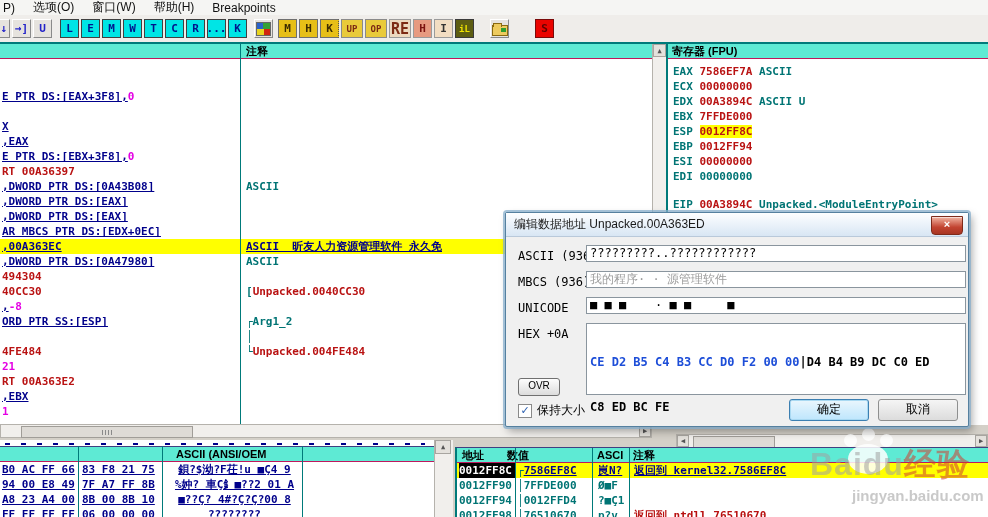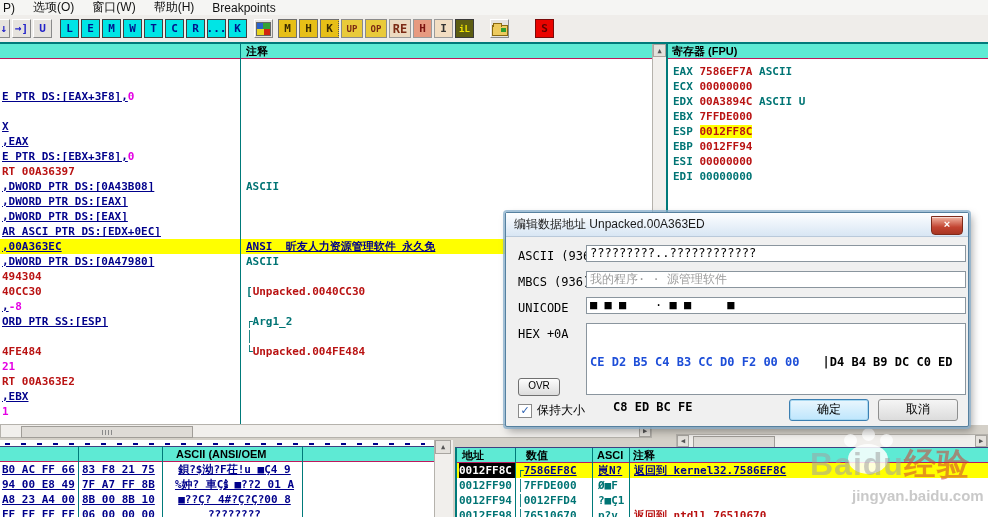--- a/index.html
+++ b/index.html
@@ -14,34 +14,34 @@
            display:flex;align-items:center;}
   .tb{width:19px;height:19px;margin:0 1px;display:flex;align-items:center;justify-content:center;
       font:bold 11px "DejaVu Sans Mono",monospace;border:1px solid;box-sizing:border-box;
       border-color:#fff #8a8a8a #8a8a8a #fff;background:#e6e3de;cursor:default;}
   .tb-cut{margin-left:-9px;}
   .tb-nav{color:#2323c8;}
   .tb-cyan{background:#00e5e5;color:#00148c;border-color:#404040;}
   .tb-gold{background:#e7bf17;color:#3d2c00;border-color:#6f6f6f;}
   .tb-gold-sep{background:#e7bf17;color:#3d2c00;border-color:#6f6f6f;border-right:1px dotted #555;}
   .tb-goldsm{width:22px;font-size:9px;background:#e9ca3a;color:#7c2a14;border-color:#8a8a8a;}
-  .tb-goldsm2{width:22px;font-size:12px;background:#eadfC8;background:#ecd9c0;color:#7c2a14;border-color:#9a9a9a;}
+  .tb-goldsm2{width:22px;font-size:15px;background:#eadfC8;background:#ecd9c0;color:#7c2a14;border-color:#9a9a9a;}
   .tb-salmon{background:#e79a80;color:#7c1410;border-color:#9a9a9a;}
   .tb-beige{background:#f2ddc2;color:#333;border-color:#9a9a9a;}
   .tb-olive{background:#5d5d12;color:#f0e400;font-size:9px;border-color:#3a3a3a;}
   .tb-red{background:#ea0400;color:#5d0300;border-color:#7a0a0a;}
   .tb-gap{height:19px;}
   .plugin-ico{width:13px;height:12px;background:conic-gradient(#35a135 0 25%,#d22510 0 50%,#e9d41e 0 75%,#2a62c8 0);border:1px solid #666;}
   .folder-ico{width:14px;height:9px;background:#eecb5e;border:1px solid #8a6a10;position:relative;margin-top:3px;}
   .folder-ico:before{content:"";position:absolute;left:0;top:-3px;width:7px;height:3px;background:#eecb5e;border:1px solid #8a6a10;border-bottom:none;}
   .folder-ico:after{content:"";position:absolute;right:1px;top:2px;width:5px;height:4px;background:#2f9e2f;}
   .top-rule{position:absolute;left:0;top:42px;width:100%;height:2px;background:#007a7a;}
   
   .c-navy{color:#00008b;text-decoration:underline;} .c-red{color:#b91212;} .c-mag{color:#e400e4;}
-  .c-teal{color:#007474;} .c-black{color:#000;margin-left:23px;}
+  .c-teal{color:#007474;} .c-black{color:#000;}
   
   .phead{background:#5eead4;border-bottom:1px solid #be185d;font:bold 11px/14px "Liberation Sans",sans-serif;color:#000;}
   .disasm{position:absolute;left:0;top:44px;width:652px;height:380px;background:#fff;overflow:hidden;}
   .dis-header{height:14px;position:relative;}
   .dis-header .hl2{position:absolute;left:246px;top:0;}
   .dis-divider{position:absolute;left:240px;top:0;height:380px;width:1px;background:#007a7a;}
   .dis-row{height:15px;line-height:15px;position:relative;font:bold 11px/15px "DejaVu Sans Mono",monospace;white-space:pre;}
   .dis-row.hl{background:#ffff00;padding-left:8px;}
   .dis-code{position:absolute;left:2px;top:0;}
   .dis-comment{position:absolute;left:246px;top:0;}
@@ -70,21 +70,21 @@
   .dump-row{height:15px;position:relative;font:bold 11px/15px "DejaVu Sans Mono",monospace;white-space:pre;}
   .dcell{position:absolute;top:0;}
   .d1{left:2px;} .d2{left:82px;} .d3{left:168px;width:133px;overflow:hidden;text-align:center;}
   .dump .vline{position:absolute;top:6px;bottom:0;width:1px;background:#007a7a;}
   .dump-vscroll{position:absolute;left:434px;top:440px;width:18px;height:77px;background:#f1efec;border-left:1px solid #b5b2ac;}
   
   .stack{position:absolute;left:455px;top:447px;width:533px;height:70px;background:#fff;overflow:hidden;
          border-left:2px solid #007a7a;border-top:1px solid #404080;}
   .stack-header{height:14px;position:relative;}
   .stack-header span{position:absolute;top:0;}
-  .sh0{left:5px;text-align:right;} .sh1{left:69px;} .sh2{left:140px;} .sh3{left:176px;}
+  .sh0{left:5px;text-align:right;} .sh1{left:50px;} .sh2{left:140px;} .sh3{left:176px;}
   .stack-row{height:15px;position:relative;font:bold 11px/15px "DejaVu Sans Mono",monospace;white-space:pre;}
   .stack-row.hl{background:#ffff00;}
   .scell{position:absolute;top:0;height:15px;}
   .s-addr{left:2px;width:56px;color:#007474;}
   .addr-sel{background:#000;color:#fff !important;}
   .s-val{left:60px;}
   .s-ascii{left:141px;width:33px;overflow:hidden;}
   .s-comment{left:177px;}
   .stack .vline{position:absolute;top:0;bottom:0;width:1px;background:#007a7a;}
   
@@ -180,22 +180,22 @@
         <div class="dis-row"><div class="dis-code"></div><div class="dis-comment"></div></div>
         <div class="dis-row"><div class="dis-code"><span class="c-navy">E PTR DS:[EAX+3F8],</span><span class="c-mag">0</span></div><div class="dis-comment"></div></div>
         <div class="dis-row"><div class="dis-code"></div><div class="dis-comment"></div></div>
         <div class="dis-row"><div class="dis-code"><span class="c-navy">X</span></div><div class="dis-comment"></div></div>
         <div class="dis-row"><div class="dis-code"><span class="c-navy">,EAX</span></div><div class="dis-comment"></div></div>
         <div class="dis-row"><div class="dis-code"><span class="c-navy">E PTR DS:[EBX+3F8],</span><span class="c-mag">0</span></div><div class="dis-comment"></div></div>
         <div class="dis-row"><div class="dis-code"><span class="c-red">RT 00A36397</span></div><div class="dis-comment"></div></div>
         <div class="dis-row"><div class="dis-code"><span class="c-navy">,DWORD PTR DS:[0A43B08]</span></div><div class="dis-comment"><span class="c-teal">ASCII</span></div></div>
         <div class="dis-row"><div class="dis-code"><span class="c-navy">,DWORD PTR DS:[EAX]</span></div><div class="dis-comment"></div></div>
         <div class="dis-row"><div class="dis-code"><span class="c-navy">,DWORD PTR DS:[EAX]</span></div><div class="dis-comment"></div></div>
-        <div class="dis-row"><div class="dis-code"><span class="c-navy">AR ASCI PTR DS:[EDX+0EC]</span></div><div class="dis-comment"></div></div>
-        <div class="dis-row hl"><div class="dis-code"><span class="c-navy">,00A363EC</span></div><div class="dis-comment"><span class="c-navy">ANSI  昕友人力资源管理软件 永久免</span></div></div>
+        <div class="dis-row"><div class="dis-code"><span class="c-navy">AR MBCS PTR DS:[EDX+0EC]</span></div><div class="dis-comment"></div></div>
+        <div class="dis-row hl"><div class="dis-code"><span class="c-navy">,00A363EC</span></div><div class="dis-comment"><span class="c-navy">ASCII  昕友人力资源管理软件 永久免</span></div></div>
         <div class="dis-row"><div class="dis-code"><span class="c-navy">,DWORD PTR DS:[0A47980]</span></div><div class="dis-comment"><span class="c-teal">ASCII</span></div></div>
         <div class="dis-row"><div class="dis-code"><span class="c-red">494304</span></div><div class="dis-comment"></div></div>
         <div class="dis-row"><div class="dis-code"><span class="c-red">40CC30</span></div><div class="dis-comment"><span class="c-teal">[</span><span class="c-red">Unpacked.0040CC30</span></div></div>
         <div class="dis-row"><div class="dis-code"><span class="c-navy">,</span><span class="c-mag">-8</span></div><div class="dis-comment"></div></div>
         <div class="dis-row"><div class="dis-code"><span class="c-navy">ORD PTR SS:[ESP]</span></div><div class="dis-comment"><span class="c-teal">┌Arg1_2</span></div></div>
         <div class="dis-row"><div class="dis-code"></div><div class="dis-comment"><span class="c-teal">│</span></div></div>
         <div class="dis-row"><div class="dis-code"><span class="c-red">4FE484</span></div><div class="dis-comment"><span class="c-teal">└</span><span class="c-red">Unpacked.004FE484</span></div></div>
         <div class="dis-row"><div class="dis-code"><span class="c-mag">21</span></div><div class="dis-comment"></div></div>
         <div class="dis-row"><div class="dis-code"><span class="c-red">RT 00A363E2</span></div><div class="dis-comment"></div></div>
         <div class="dis-row"><div class="dis-code"><span class="c-navy">,EBX</span></div><div class="dis-comment"></div></div>
@@ -213,20 +213,21 @@
     <div class="regs-body">
         <div class="reg-row"><span class="c-teal">EAX </span><span class="c-red">7586EF7A</span><span class="c-teal"> ASCII</span></div>
         <div class="reg-row"><span class="c-teal">ECX </span><span class="c-red">00000000</span></div>
         <div class="reg-row"><span class="c-teal">EDX </span><span class="c-red">00A3894C</span><span class="c-teal"> ASCII U</span></div>
         <div class="reg-row"><span class="c-teal">EBX </span><span class="c-red">7FFDE000</span></div>
         <div class="reg-row"><span class="c-teal">ESP </span><span class="c-red reg-hl">0012FF8C</span></div>
         <div class="reg-row"><span class="c-teal">EBP </span><span class="c-red">0012FF94</span></div>
         <div class="reg-row"><span class="c-teal">ESI </span><span class="c-red">00000000</span></div>
         <div class="reg-row"><span class="c-teal">EDI </span><span class="c-teal">00000000</span></div>
         <div class="reg-blank"></div>
+        <div class="reg-row"><span class="c-teal">EIP </span><span class="c-red">00A3894C</span><span class="c-teal"> Unpacked.&lt;ModuleEntryPoint&gt;</span></div>
       </div>
   </div>
 
   <div class="hscroll" style="left:0;top:424px;width:652px;height:14px;">
     <div class="hthumb" style="left:20px;width:170px;">
       <div class="grip" style="left:80px;"></div>
     </div>
     <div class="sbtn" style="position:absolute;right:0;top:0;width:12px;height:12px;">▶</div>
   </div>
 

